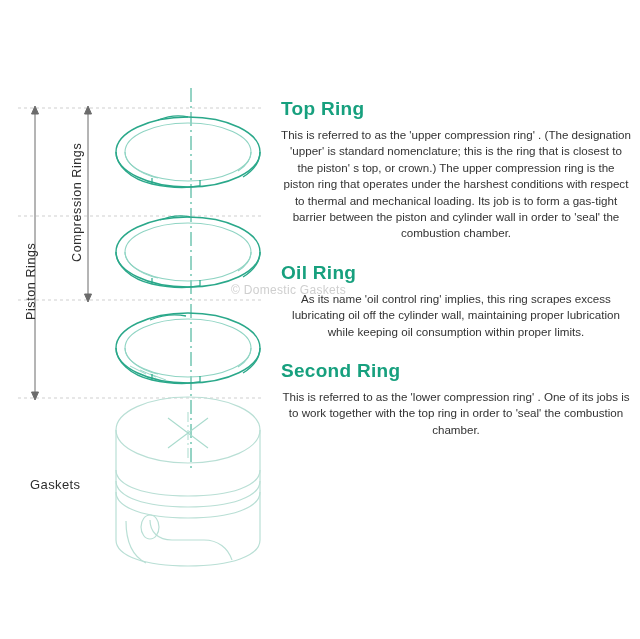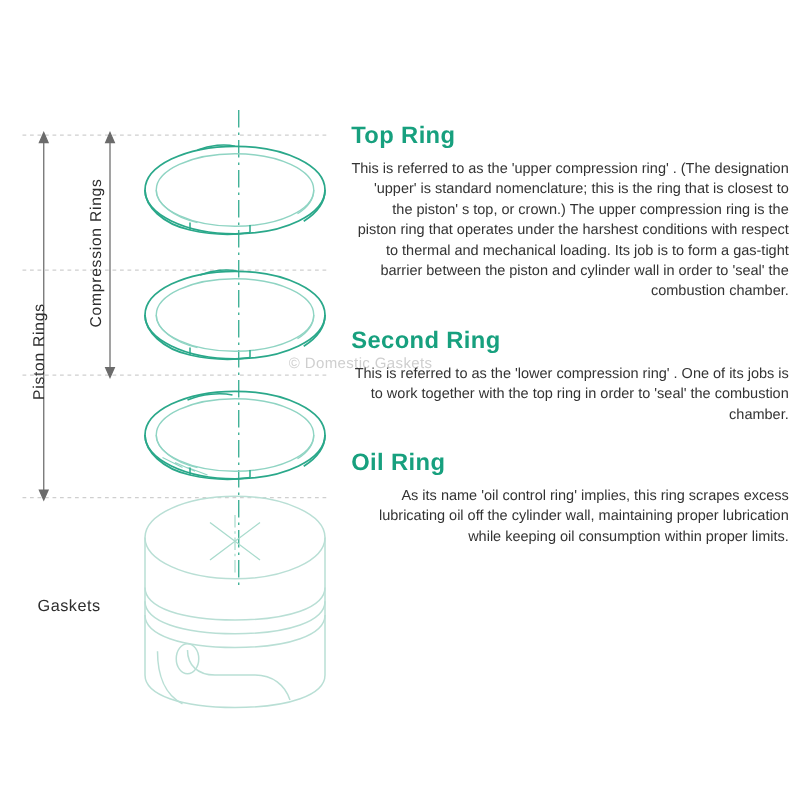--- a/index.html
+++ b/index.html
@@ -64,21 +64,21 @@
     font-size: 19px;
     font-weight: bold;
     letter-spacing: 0.3px;
     margin: 0 0 7px 0;
   }
   .sec-body {
     color: #333333;
     font-size: 11.6px;
     line-height: 16.4px;
     margin: 0;
-    text-align: right;
+    text-align: center;
   }
   .section {
     margin-bottom: 19px;
   }
   #section-second-ring { margin-top: 20px; }
   #section-oil-ring { margin-top: 20px; }
 
   
   #watermark {
     position: absolute;
@@ -189,25 +189,25 @@
 
   <div id="watermark">© Domestic Gaskets</div>
 
   <div class="text-col">
 
     <div class="section" id="section-top-ring">
       <h2 class="sec-title">Top Ring</h2>
       <p class="sec-body">This is referred to as the 'upper compression ring' . (The designation 'upper' is standard nomenclature; this is the ring that is closest to the piston' s top, or crown.) The upper compression ring is the piston ring that operates under the harshest  conditions with respect to thermal and mechanical loading. Its job is to form a gas-tight barrier between the piston and cylinder wall in order to 'seal' the combustion chamber.</p>
     </div>
 
+    <div class="section" id="section-oil-ring">
+      <h2 class="sec-title">Oil Ring</h2>
+      <p class="sec-body">As its name 'oil control ring' implies, this ring scrapes excess lubricating oil off the cylinder wall, maintaining proper lubrication while keeping oil consumption within proper limits.</p>
+    </div>
+
     <div class="section" id="section-second-ring">
       <h2 class="sec-title">Second Ring</h2>
       <p class="sec-body">This is referred to as the 'lower compression ring' . One of its jobs is to work together with the top ring in order to 'seal' the combustion chamber.</p>
     </div>
 
-    <div class="section" id="section-oil-ring">
-      <h2 class="sec-title">Oil Ring</h2>
-      <p class="sec-body">As its name 'oil control ring' implies, this ring scrapes excess lubricating oil off the cylinder wall, maintaining proper lubrication while keeping oil consumption within proper limits.</p>
-    </div>
-
   </div>
 
 </div>
 
 </body></html>

